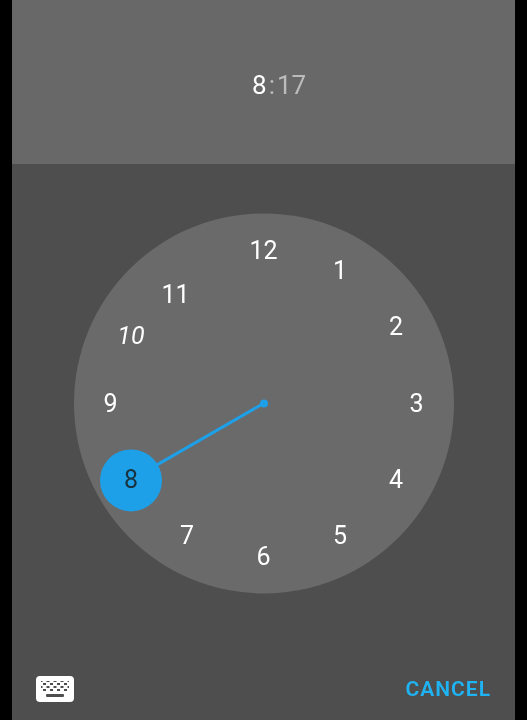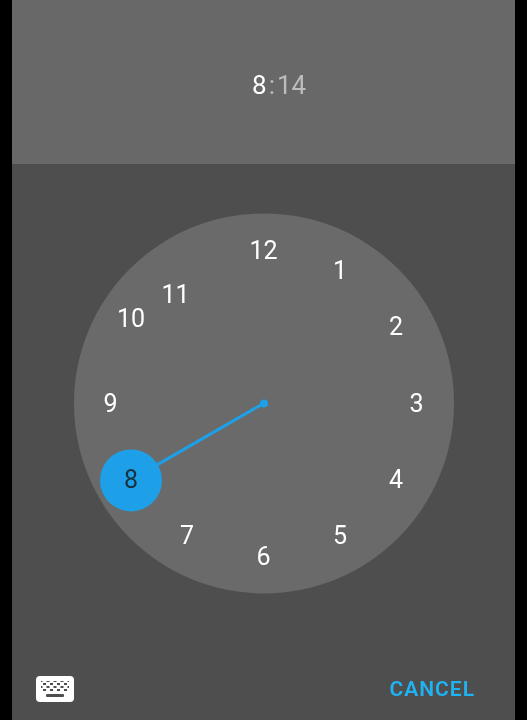--- a/index.html
+++ b/index.html
@@ -103,21 +103,21 @@
     color: #ffffff;
     cursor: pointer;
     z-index: 4;
     user-select: none;
   }
   .hour-label.selected { color: #18323f; }
   .footer {
     height: 62px;
     display: flex;
     align-items: center;
-    padding: 0 20px 0 24px;
+    padding: 0 4px 0 24px;
   }
   .keyboard-toggle {
     width: 38px; height: 26px;
     background: #fff;
     border-radius: 4px;
     position: relative;
     cursor: pointer;
   }
   .keyboard-toggle::before {
     content: "";
@@ -161,41 +161,41 @@
 <body>
 
 <div class="left-edge"></div>
 
 <div class="dialog">
 
   <div class="header">
     <div class="time">
       <span class="hour">8</span>
       <span class="colon">:</span>
-      <span class="minute">14</span>
+      <span class="minute">17</span>
     </div>
   </div>
 
   <div class="clock-area">
     <div class="clock-face" id="clock-face">
       <div class="clock-center"></div>
       <div class="hand" id="clock-hand" style="left: 190px; top: 190px; height: 153px; transform: rotate(420deg); transform-origin: center top; margin-left: -1.5px;"></div>
       <div class="knob" id="clock-knob" style="left: 57.4981px; top: 266.5px;"></div>
 
     <div class="hour-label" style="left: 190px; top: 37px;">12</div>
         <div class="hour-label" style="left: 266.5px; top: 57.4981px;">1</div>
         <div class="hour-label" style="left: 322.502px; top: 113.5px;">2</div>
         <div class="hour-label" style="left: 343px; top: 190px;">3</div>
         <div class="hour-label" style="left: 322.502px; top: 266.5px;">4</div>
         <div class="hour-label" style="left: 266.5px; top: 322.502px;">5</div>
         <div class="hour-label" style="left: 190px; top: 343px;">6</div>
         <div class="hour-label" style="left: 113.5px; top: 322.502px;">7</div>
         <div class="hour-label selected" style="left: 57.4981px; top: 266.5px;">8</div>
         <div class="hour-label" style="left: 37px; top: 190px;">9</div>
-        <div class="hour-label" style="left: 57.4981px; top: 105px;">10</div>
+        <div class="hour-label" style="left: 57.4981px; top: 122px; font-style: italic;">10</div>
         <div class="hour-label" style="left: 102px; top: 57.4981px; margin-top: 24px;">11</div>
       </div>
   </div>
 
   <div class="footer">
     <div class="keyboard-toggle"></div>
     <div class="spacer"></div>
     <button class="btn">CANCEL</button>
   </div>
 

